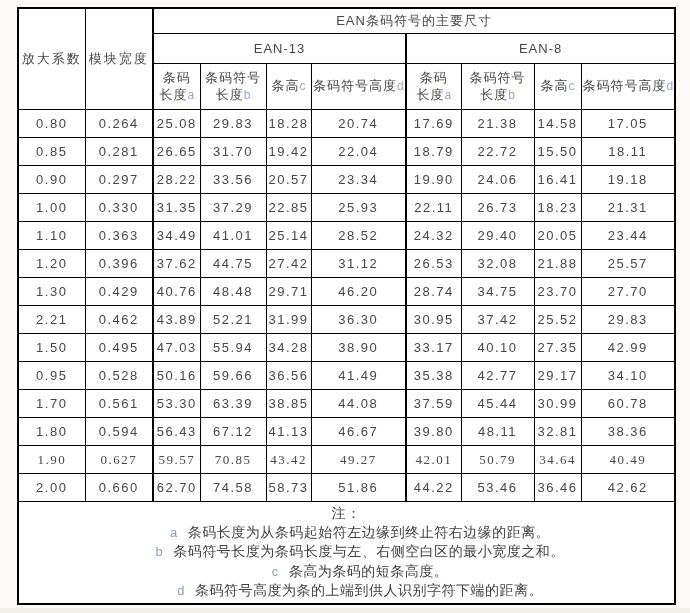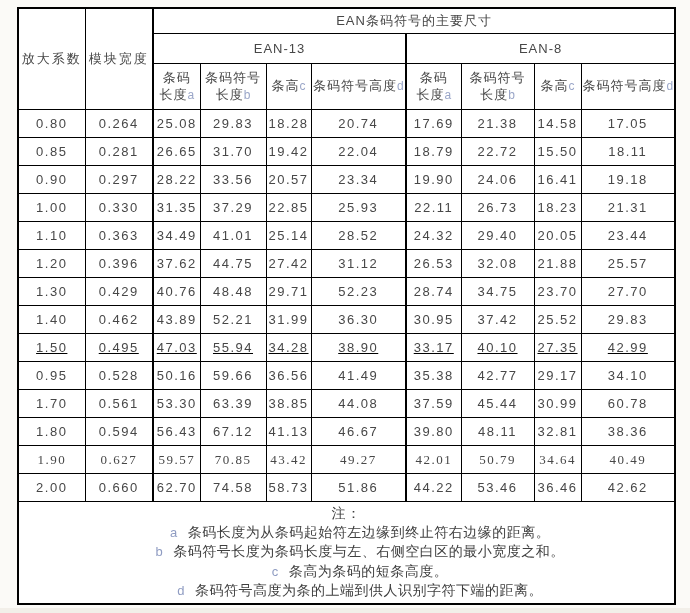--- a/index.html
+++ b/index.html
@@ -144,39 +144,39 @@
         <td class="num">32.08</td>
         <td class="num">21.88</td>
         <td class="num">25.57</td>
       </tr>
       <tr style="height: 28px; margin-top: 45px;">
         <td class="num">1.30</td>
         <td class="num">0.429</td>
         <td class="num bl2">40.76</td>
         <td class="num">48.48</td>
         <td class="num">29.71</td>
-        <td class="num">52.23</td>
+        <td class="num">46.20</td>
         <td class="num bl2">28.74</td>
         <td class="num">34.75</td>
         <td class="num">23.70</td>
         <td class="num">27.70</td>
       </tr>
       <tr style="height: 28px;">
-        <td class="num">1.40</td>
+        <td class="num">2.21</td>
         <td class="num">0.462</td>
         <td class="num bl2">43.89</td>
         <td class="num">52.21</td>
         <td class="num">31.99</td>
         <td class="num">36.30</td>
         <td class="num bl2">30.95</td>
         <td class="num">37.42</td>
         <td class="num">25.52</td>
         <td class="num">29.83</td>
       </tr>
-      <tr style="height: 28px; text-decoration: underline;">
+      <tr style="height: 28px;">
         <td class="num">1.50</td>
         <td class="num">0.495</td>
         <td class="num bl2">47.03</td>
         <td class="num">55.94</td>
         <td class="num">34.28</td>
         <td class="num">38.90</td>
         <td class="num bl2">33.17</td>
         <td class="num">40.10</td>
         <td class="num">27.35</td>
         <td class="num">42.99</td>

